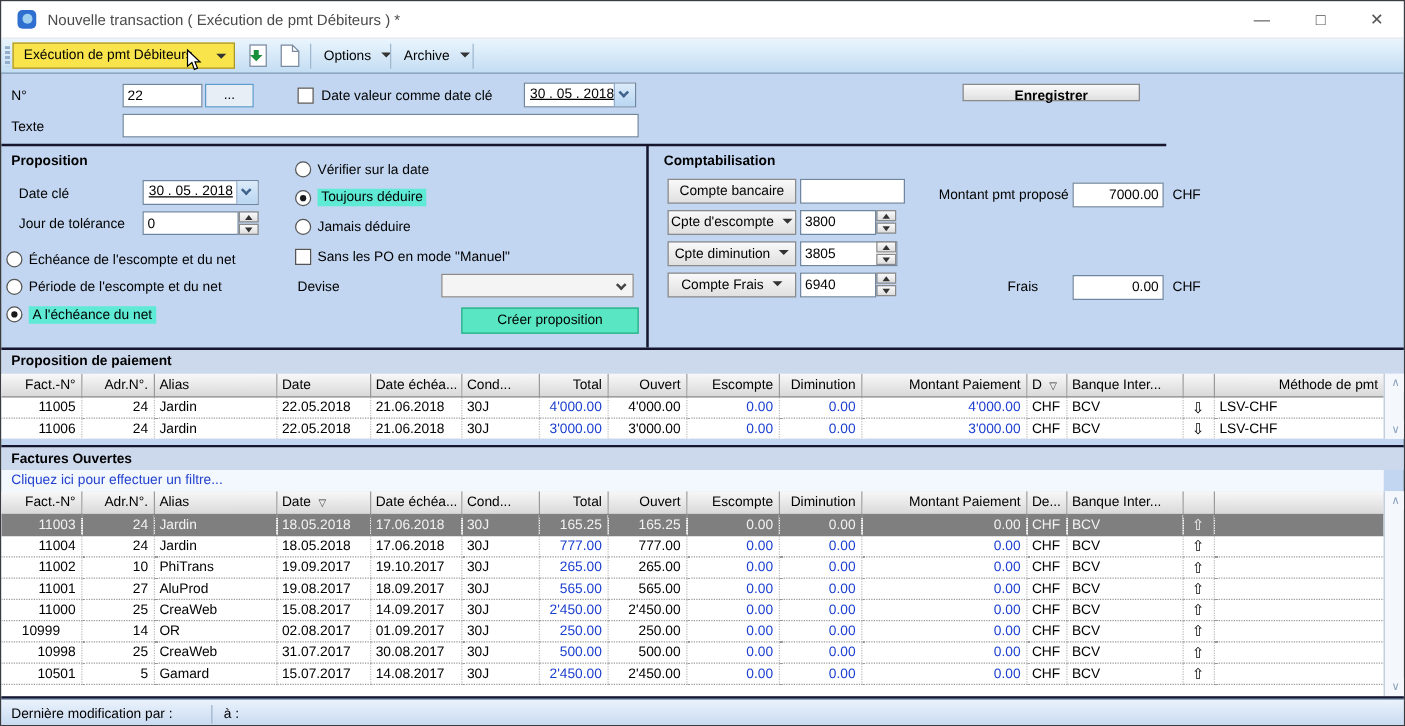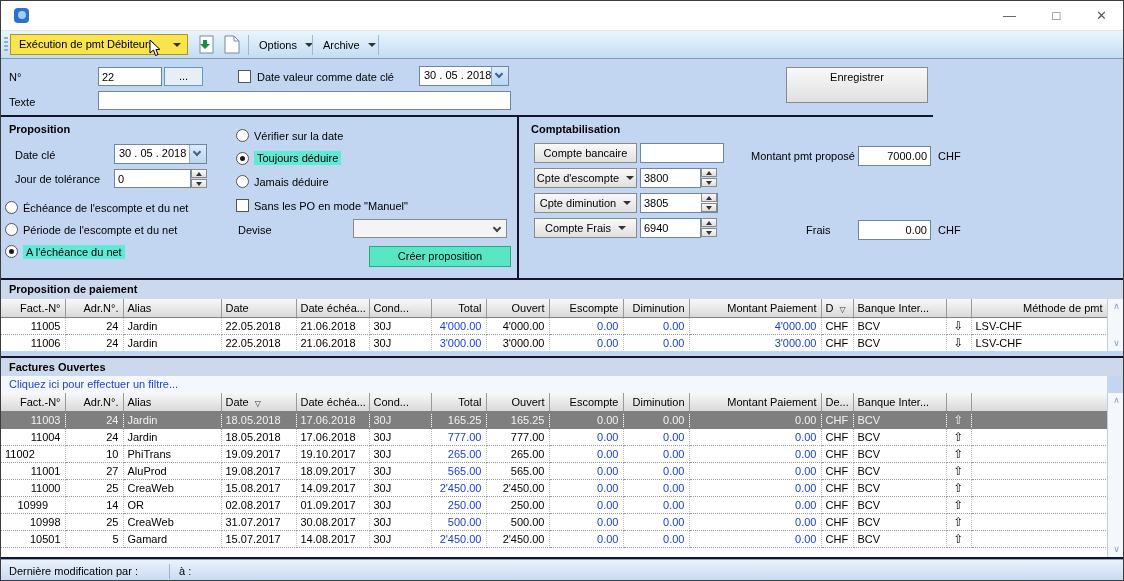--- a/index.html
+++ b/index.html
@@ -30,21 +30,21 @@
   .tb-menu .tri-down { margin-left:5px; vertical-align:2px; }
   
   .lbl { position:absolute; white-space:nowrap; }
   .inp { position:absolute; background:#fff; border:1px solid #6e86a0; font-family:inherit; font-size:11px; padding:1px 3px; }
   .btn-gray { position:absolute; background:linear-gradient(#f9f9f9,#e0e0e0); border:1px solid #8a8a8a; text-align:center; font-size:11px; }
   .cb { position:absolute; width:13px; height:13px; background:#fff; border:1px solid #555; }
   .radio { position:absolute; width:13px; height:13px; background:#fff; border:1px solid #555; border-radius:50%; }
   .radio.checked::after { content:''; position:absolute; left:3px; top:3px; width:5px; height:5px; background:#1a1a1a; border-radius:50%; }
   .hl-teal { background:#5eead4; padding:1px 3px; }
   .datectl { position:absolute; height:20px; background:#fff; border:1px solid #6e86a0; }
-  .datectl .dtext { position:absolute; left:4px; top:2px; white-space:nowrap; }
+  .datectl .dtext { position:absolute; left:4px; top:2px; white-space:nowrap;text-decoration:underline; }
   .datebtn { position:absolute; right:0; top:0; bottom:0; width:17px; background:linear-gradient(#dcebfa,#b9d6f2); border-left:1px solid #8fabce; }
   .chev { position:absolute; left:4px; top:4px; width:6px; height:6px; border-right:2px solid #3f638c; border-bottom:2px solid #3f638c; transform:rotate(45deg); }
   .spin { position:absolute; width:16px; height:19px; }
   .spin div { position:absolute; left:0; width:16px; height:9px; background:linear-gradient(#fafafa,#dedede); border:1px solid #8a8a8a; }
   .spin div:nth-child(2) { top:10px; }
   .spin .up::after, .spin .dn::after { content:''; position:absolute; left:4px; width:0; height:0; border-left:3px solid transparent; border-right:3px solid transparent; }
   .spin .up::after { top:2px; border-bottom:4px solid #333; }
   .spin .dn::after { top:2px; border-top:4px solid #333; }
   .combo { position:absolute; background:#f4f4f4; border:1px solid #8a8a8a; }
   .combo .chev { left:auto; right:6px; top:5px; border-color:#444; }
@@ -74,20 +74,21 @@
     background:linear-gradient(#eaf2fc,#c6d9f0); border-top:1px solid #8fa5c0; }
   .statusbar .sep { position:absolute; left:168px; top:4px; width:1px; height:15px; background:#9db3cc; }
 </style>
 </head>
 <body>
 
 <div id="window">
 
   <div class="titlebar">
     <div class="app-icon"></div>
+    <div class="title-text">Nouvelle transaction ( Exécution de pmt Débiteurs ) *</div>
     <div class="win-btn" style="left:986px;">―</div>
     <div class="win-btn" style="left:1033px;">□</div>
     <div class="win-btn" style="left:1078px;">✕</div>
   </div>
 
   <div class="toolbar">
     <div class="grip"></div>
     <div class="tb-main-btn">
       <span>Exécution de pmt Débiteurs</span>
       <span class="dd tri-down"></span>
@@ -120,21 +121,21 @@
   <input class="inp" style="left: 97px; top: 66px; width: 64px; height: 19px;" value="22">
   <div class="btn-gray" style="left:163px; top:66px; width:39px; height:19px; line-height:17px; border-color:#5c9ccc; background:#e8eef5;">...</div>
   <div class="cb" style="left:237px; top:69px;"></div>
   <div class="lbl" style="left:256px; top:70px;">Date valeur comme date clé</div>
   <div class="datectl" style="left:418px; top:65px; width:90px;">
     <span class="dtext">30 . 05 . 2018</span>
     <span class="datebtn">
         <span class="chev"></span>
       </span>
   </div>
-  <div class="btn-gray" style="left:785px; top:66px; width:142px; height:36px; line-height:18px;">Enregistrer</div>
+  <div class="btn-gray" style="left:769px; top:66px; width:142px; height:14px; line-height:18px;font-weight:bold;">Enregistrer</div>
 
   <div class="lbl" style="left:8px; top:95px;">Texte</div>
   <input class="inp" style="left: 97px; top: 90px; width: 413px; height: 19px;" value="">
 
   <div class="hline" style="left:0; top:114px; width:932px;"></div>
   <div class="vline" style="left:516px; top:115px; height:162px;"></div>
 
   <div class="group-title" style="left:8px; top:122px;">Proposition</div>
   <div class="lbl" style="left:14px; top:148px;">Date clé</div>
   <div class="datectl" style="left:113px; top:143px; width:93px;">
@@ -369,21 +370,21 @@
             <td style="text-align: right;">777.00</td>
             <td class="num-blue" style="text-align: right;">0.00</td>
             <td class="num-blue" style="text-align: right;">0.00</td>
             <td class="num-blue" style="text-align: right;">0.00</td>
             <td style="text-align: left;">CHF</td>
             <td style="text-align: left;">BCV</td>
             <td class="arrow-cell" style="text-align: center;">⇧</td>
             <td style="text-align: left;"></td>
           </tr>
           <tr>
-            <td style="text-align: left;">11002</td>
+            <td style="text-align: right;">11002</td>
             <td style="text-align: right;">10</td>
             <td style="text-align: left;">PhiTrans</td>
             <td style="text-align: left;">19.09.2017</td>
             <td style="text-align: left;">19.10.2017</td>
             <td style="text-align: left;">30J</td>
             <td class="num-blue" style="text-align: right;">265.00</td>
             <td style="text-align: right;">265.00</td>
             <td class="num-blue" style="text-align: right;">0.00</td>
             <td class="num-blue" style="text-align: right;">0.00</td>
             <td class="num-blue" style="text-align: right;">0.00</td>

